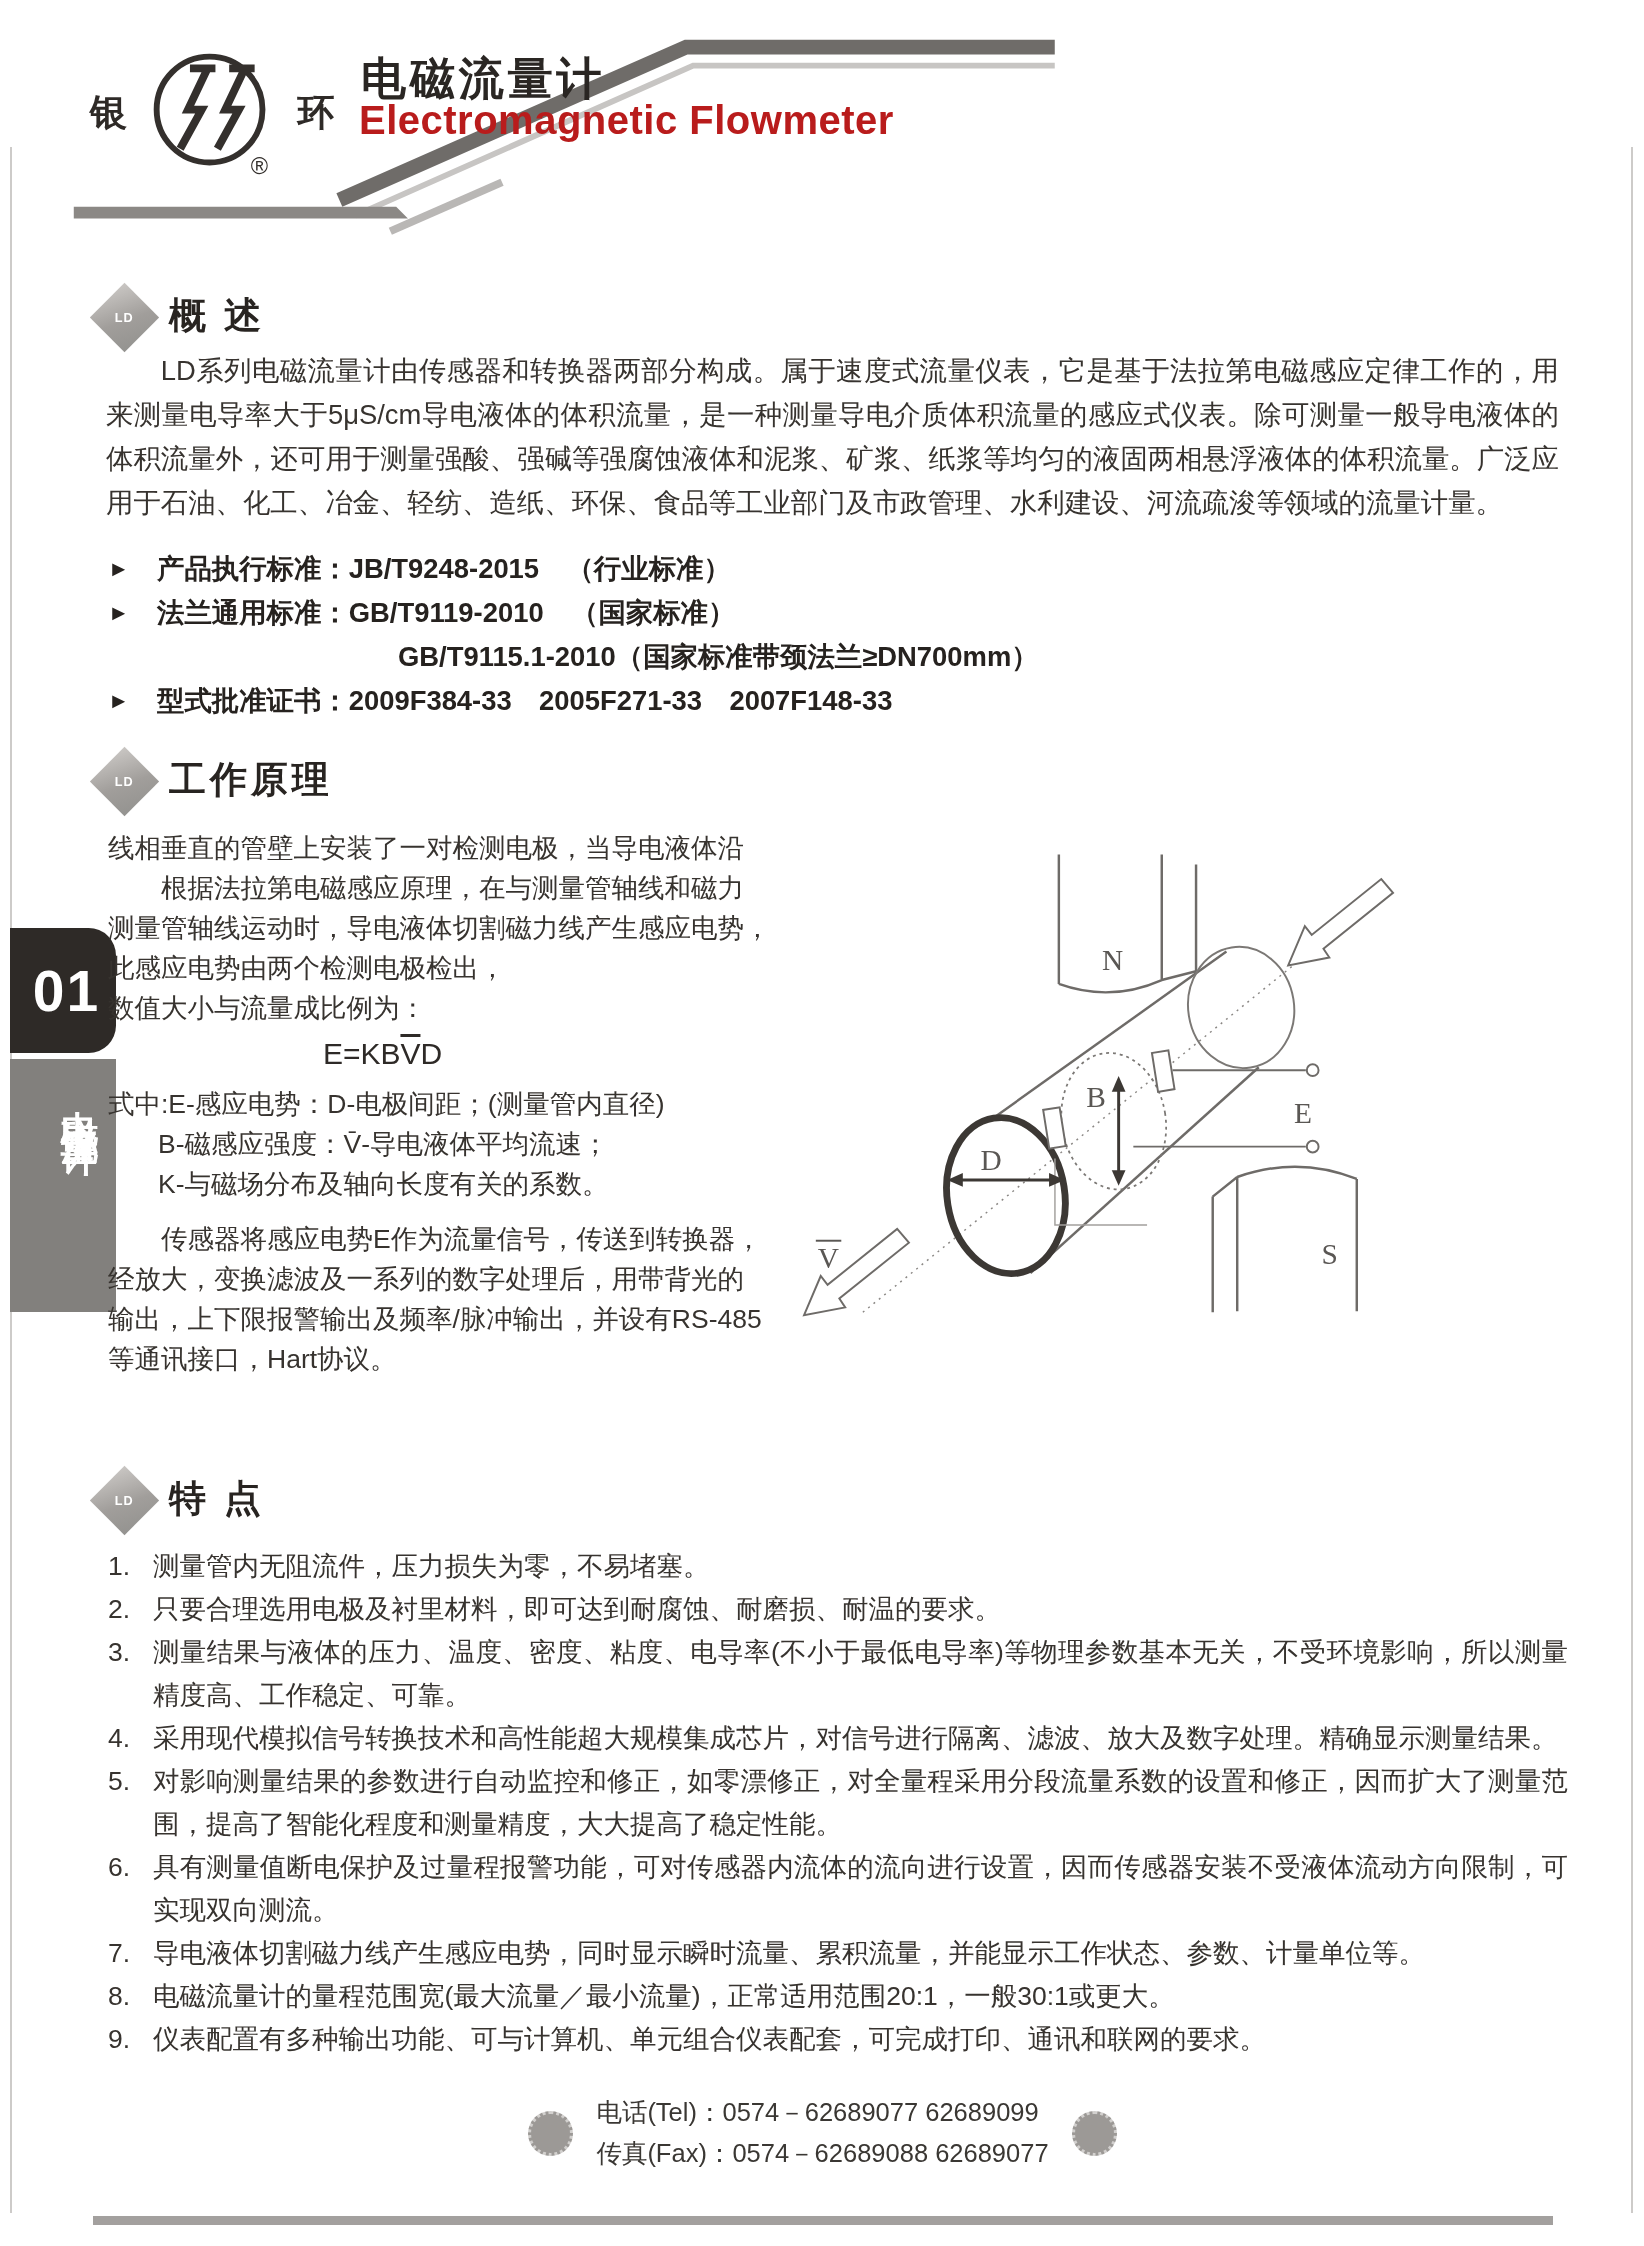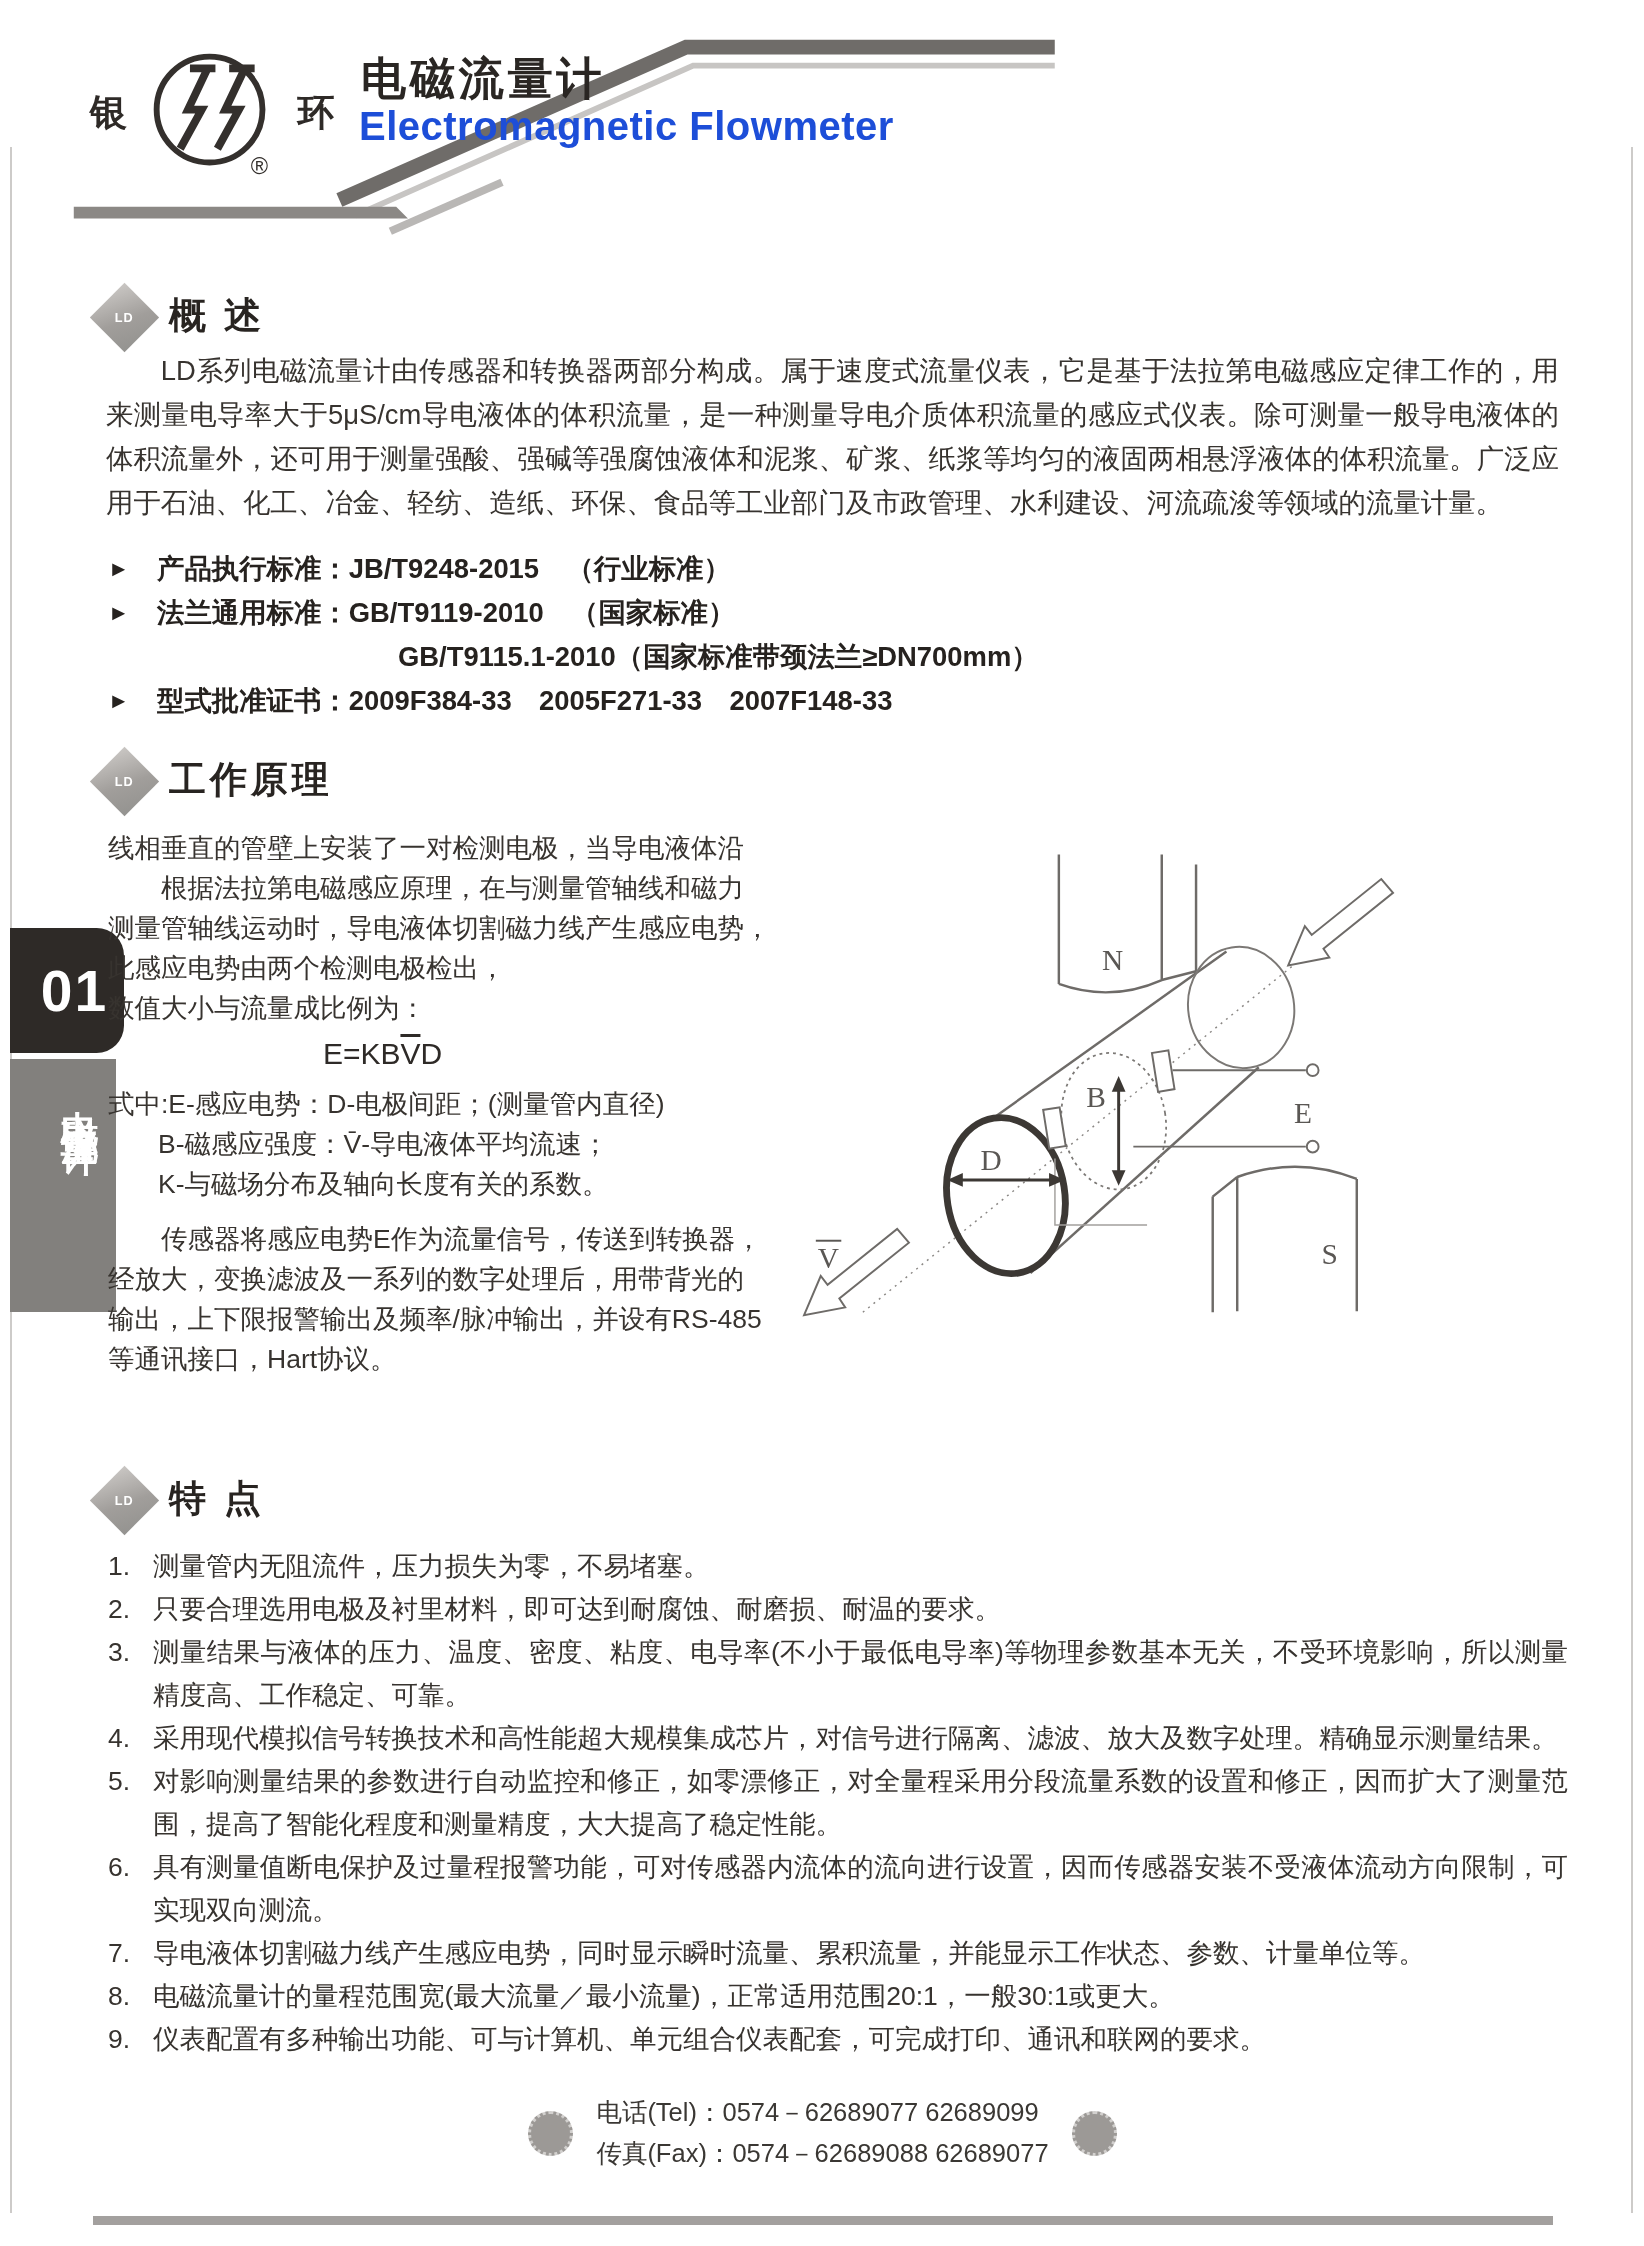--- a/index.html
+++ b/index.html
@@ -7,24 +7,24 @@
         font-family:"Liberation Sans","DejaVu Sans",sans-serif;color:#34302d;}
   
   .frame-v{position:absolute;top:147px;width:2px;height:2066px;background:#cdcbc9;}
   .frame-left{left:9.8px;} .frame-right{left:1631px;}
   .frame-bottom{position:absolute;left:93px;top:2216px;width:1460px;height:8.8px;background:#a3a09e;}
   
   .hdr-deco{position:absolute;left:0;top:0;}
   .logo{position:absolute;left:90px;top:39px;display:flex;align-items:center;gap:11.8px;}
   .brand-char{font-size:37px;font-weight:bold;color:#2e2a27;}
   .title-zh{position:absolute;left:361px;top:49px;font-size:45px;font-weight:bold;letter-spacing:3.9px;color:#2a2623;}
-  .title-en{position:absolute;left:359px;top:104px;font-size:40px;font-weight:bold;letter-spacing:0.5px;color:#1d4ed8;}
+  .title-en{position:absolute;left:359px;top:98px;font-size:40px;font-weight:bold;letter-spacing:0.5px;color:#b91c1c;}
   
   .tab01{position:absolute;left:9.8px;top:928px;width:106px;height:125px;background:#2e2a27;
-         border-radius:0 27.4px 27.4px 0;padding-left:8px;}
+         border-radius:0 27.4px 27.4px 0;}
   .tab01 span{position:absolute;right:15.7px;top:50%;transform:translateY(-50%);
          color:#fff;font-size:57px;font-weight:bold;letter-spacing:2px;}
   .side-block{position:absolute;left:9.8px;top:1059px;width:106px;height:253px;background:#82807d;}
   .side-block span{position:absolute;right:11.8px;top:21.6px;writing-mode:vertical-rl;text-orientation:upright;
          color:#fff;font-size:37px;font-weight:bold;letter-spacing:6.9px;}
   
   .badge{position:absolute;width:49px;height:49px;transform:rotate(45deg);
          background:linear-gradient(115deg,#c9c6c3,#a19e9b 55%,#949390);
          display:flex;align-items:center;justify-content:center;}
   .badge>span{transform:rotate(-45deg);color:#fff;font-size:12.7px;font-weight:bold;letter-spacing:1px;}

